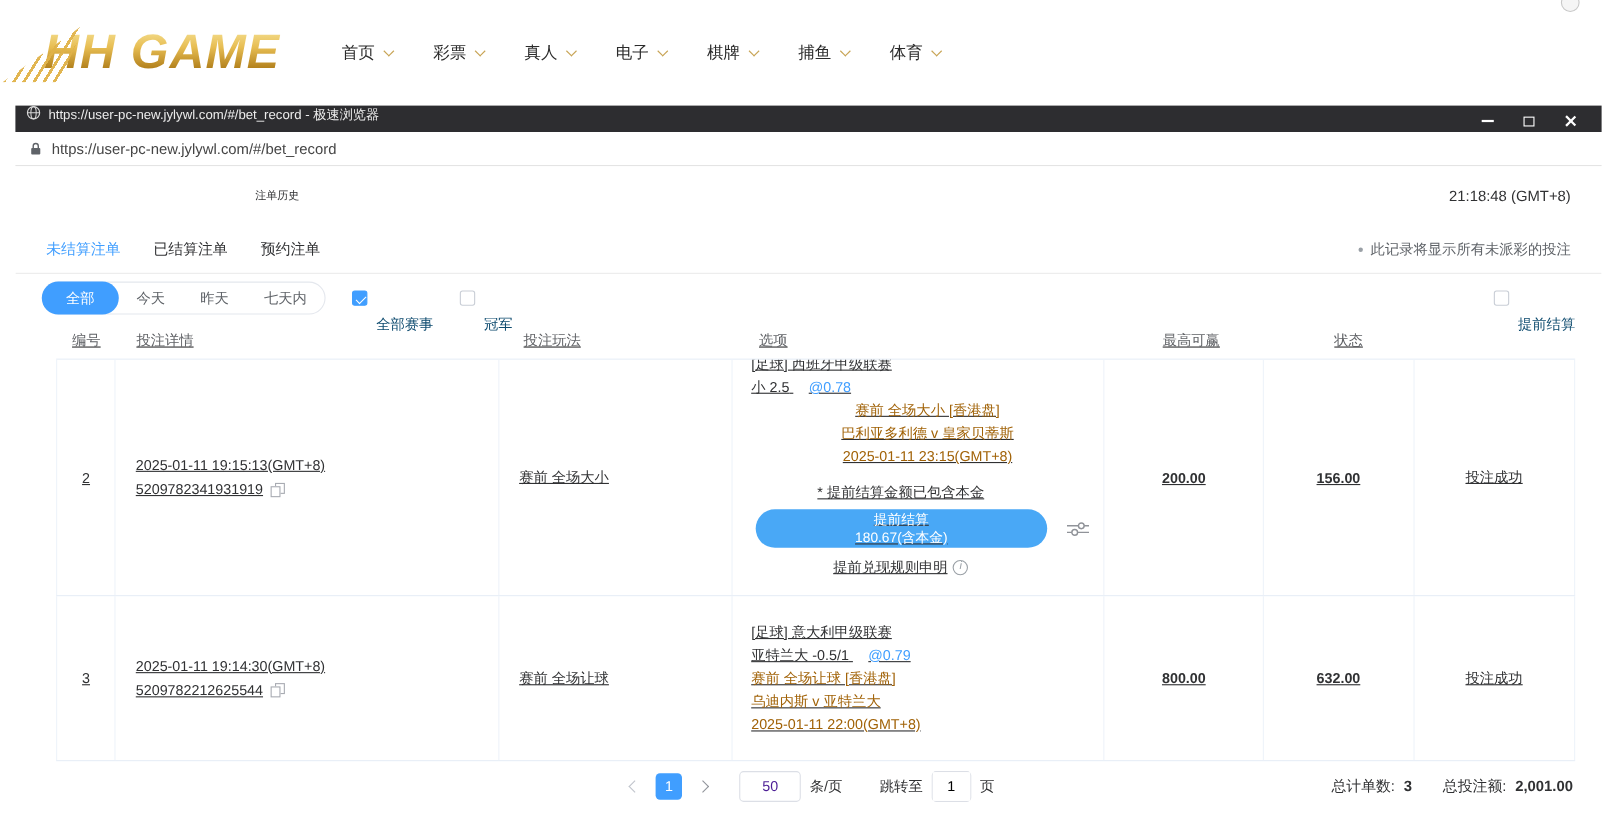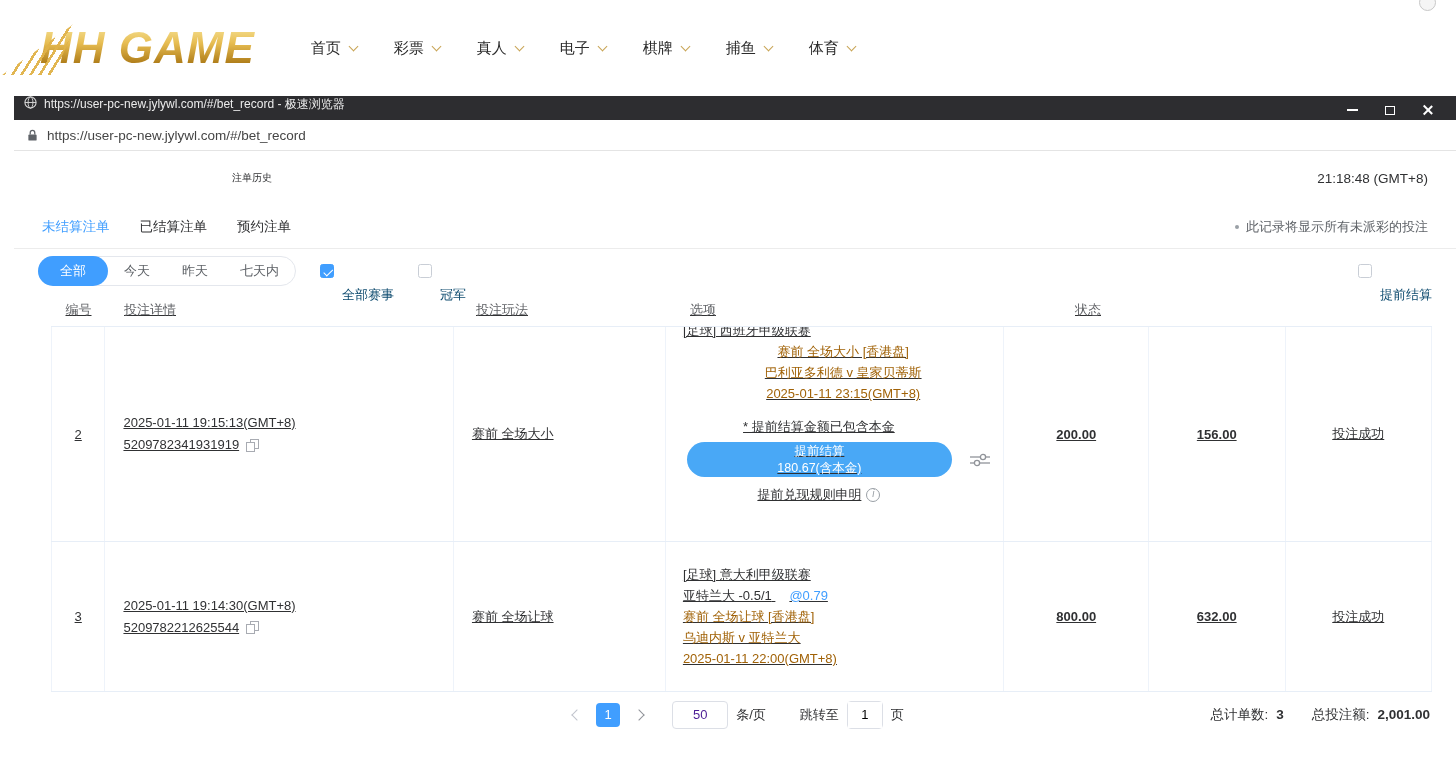--- a/index.html
+++ b/index.html
@@ -226,37 +226,42 @@
         <span class="cb-label">提前结算</span>
       </div>
     </div>
 
     <div class="table">
       <div class="thead">
         <div class="hcell c1 center">编号</div>
         <div class="hcell c2 padl">投注详情</div>
         <div class="hcell c3 padl">投注玩法</div>
         <div class="hcell c4 padl">选项</div>
+        <div class="hcell c6 center">最高可赢</div>
         <div class="hcell c7 center">状态</div>
       </div>
 
       <div class="trow row-2">
         <div class="cell c1 center">2</div>
         <div class="cell c2 padl">
           <div class="detail-lines">
             <div>2025-01-11 19:15:13(GMT+8)</div>
             <div class="id-line">
               <span>5209782341931919</span>
               <span class="copy-icon"></span>
             </div>
           </div>
         </div>
         <div class="cell c3 padl">赛前 全场大小</div>
         <div class="cell c4 opt-cell-top">
           <div class="opt-line first-clip">[足球] 西班牙甲级联赛</div>
+          <div class="opt-line">
+            <span>小 2.5</span>
+            <span class="odds">@0.78</span>
+          </div>
           <div class="opt-line gray">赛前 全场大小 [香港盘]</div>
           <div class="opt-line gray">巴利亚多利德 v 皇家贝蒂斯</div>
           <div class="opt-line gray">2025-01-11 23:15(GMT+8)</div>
           <div class="early-note">* 提前结算金额已包含本金</div>
           <div class="early-row">
             <button class="early-btn">
               <span>提前结算</span>
               <span>180.67(含本金)</span>
             </button>
             <span class="tune">

